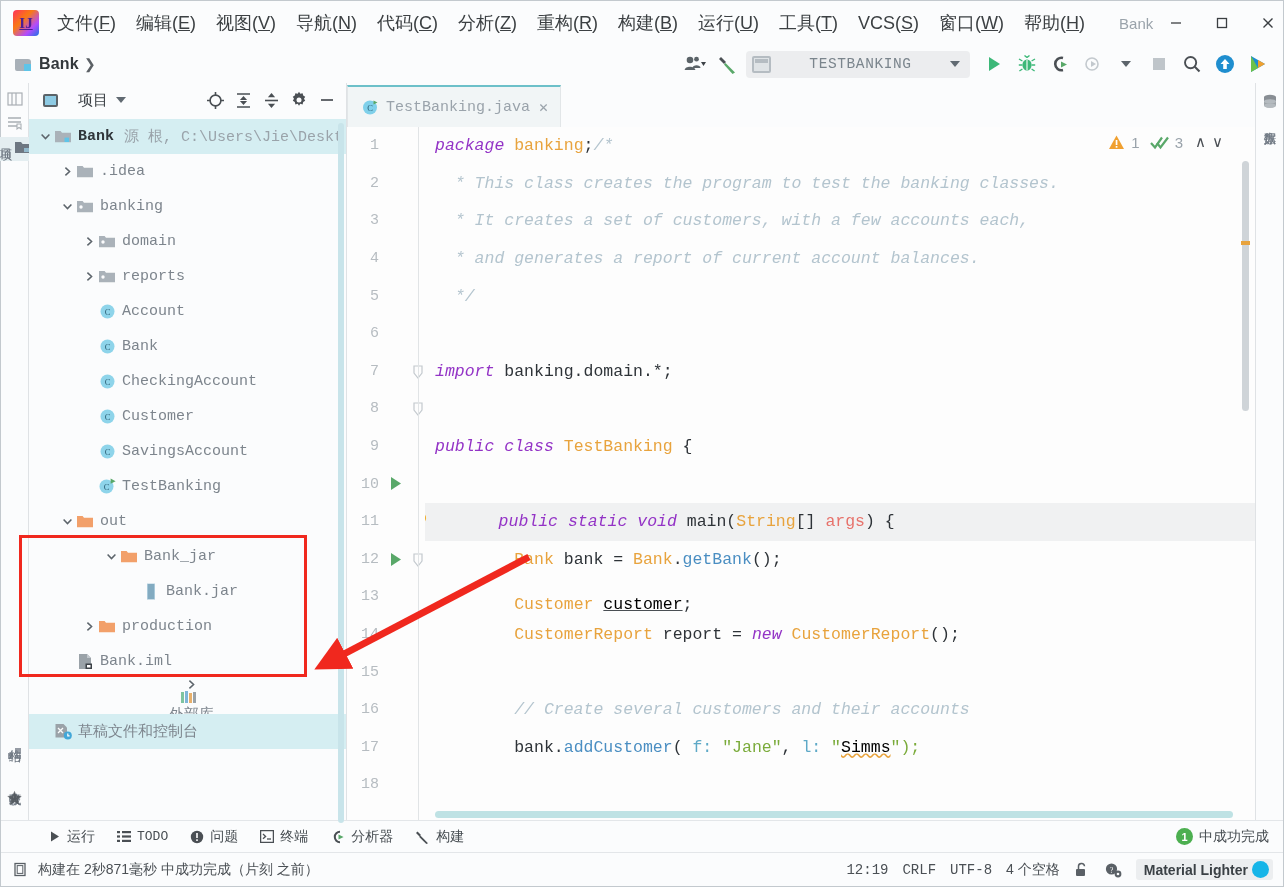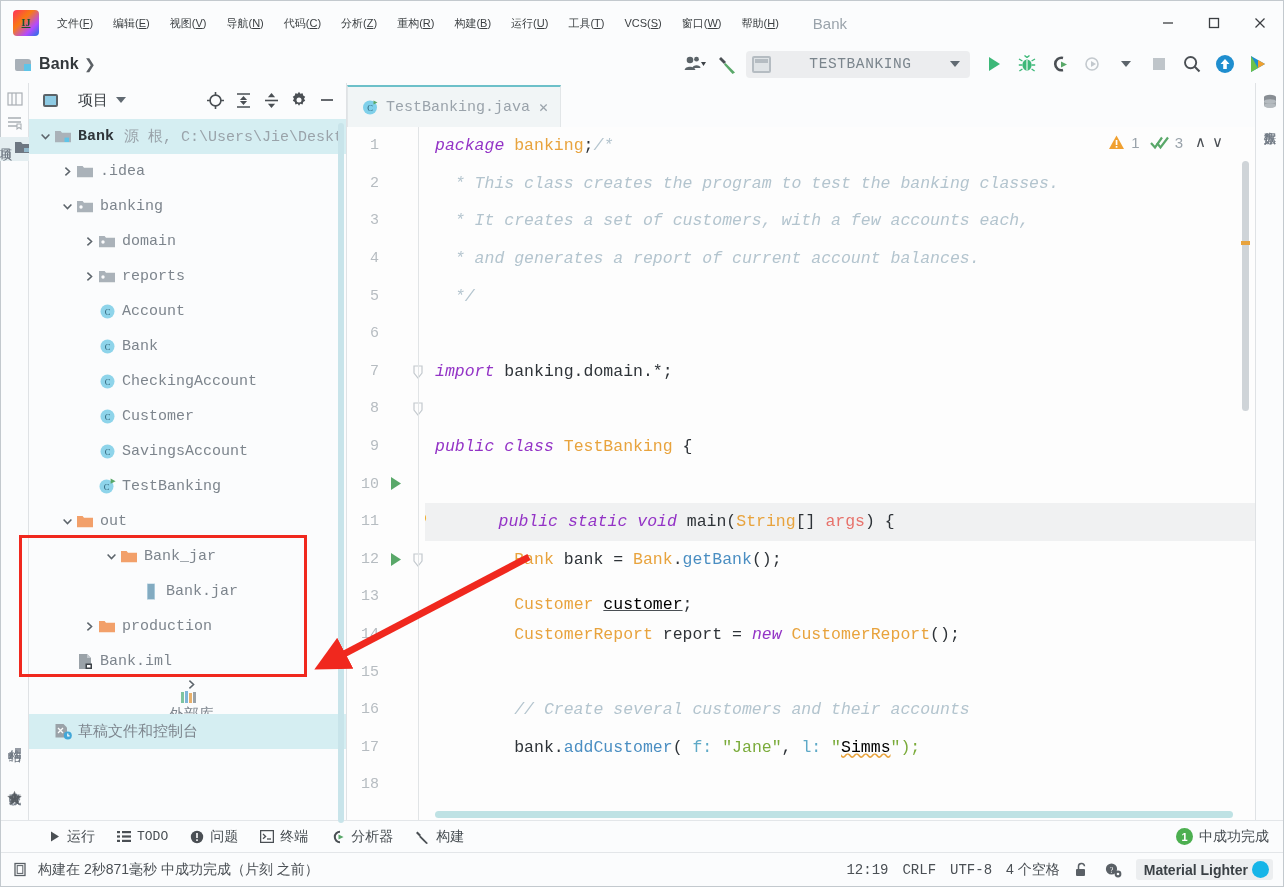--- a/index.html
+++ b/index.html
@@ -29,26 +29,26 @@
   .ij-logo {
     width: 26px; height: 26px; margin: 0 8px 0 4px;
     position: relative; flex: none;
   }
   .ij-logo .sq {
     position:absolute; inset:0; border-radius:4px;
     background: linear-gradient(135deg,#fe315d 0%,#f97a12 38%,#b24aff 72%,#1b74e4 100%);
   }
   .ij-logo .ij {
     position:absolute; left:5px; top:4px; width:16px; height:18px;
-    color:#14532d; font-size:10px; font-weight:bold; line-height:18px; text-align:center;
+    color:#4c1d95; font-size:15px; font-weight:bold; line-height:18px; text-align:center;
     font-family:"Liberation Serif", serif;
     text-decoration:underline;
   }
   .menu-item {
-    font-size: 11px; color: #3c4043; padding: 4px 10px;
+    font-size: 18px; color: #3c4043; padding: 4px 10px;
     white-space: nowrap; cursor: default;
     font-family: "Liberation Sans", sans-serif;
   }
   .menu-item u { text-decoration: underline; }
   .win-title {
     font-size: 15px; color: #9aa3ab; margin-left: 24px; white-space: nowrap;
   }
   .win-ctrl {
     margin-left: auto; display: flex; align-items: center;
   }

